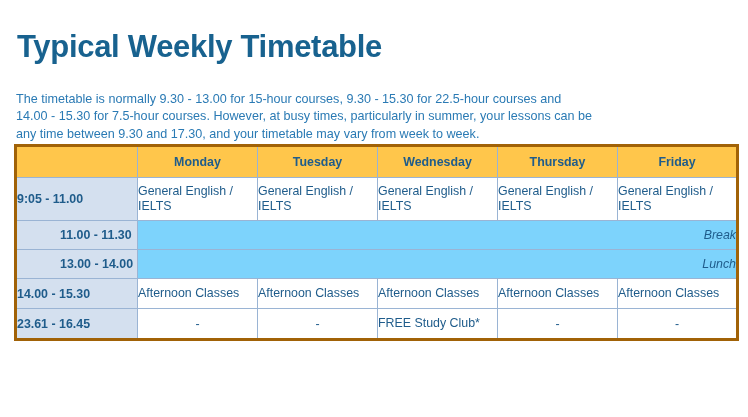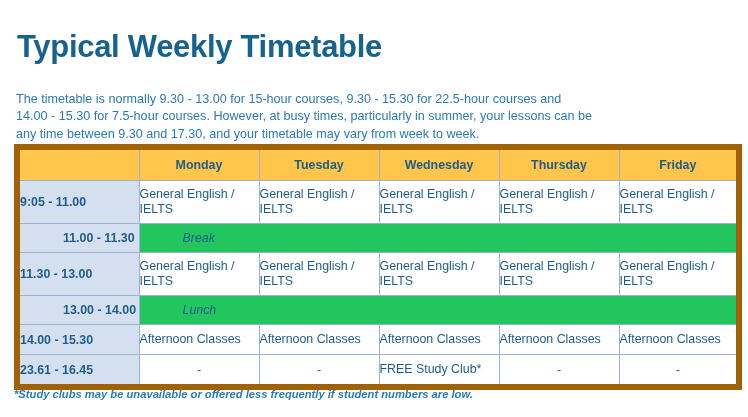--- a/index.html
+++ b/index.html
@@ -46,21 +46,21 @@
   .timetable-wrap {
     position: absolute;
     left: 14px;
     top: 144px;
     width: 722px;
   }
   table.timetable {
     border-collapse: collapse;
     table-layout: fixed;
     width: 722px;
-    border: 6px solid #a16207;
+    border: 3px solid #a16207;
   }
   table.timetable col.time-col  { width: 122px; }
   table.timetable col.day-col   { width: 120px; }
 
   table.timetable th,
   table.timetable td {
     border: 1px solid #9ab4d4;
     padding: 0;
     vertical-align: middle;
     font-size: 12.4px;
@@ -87,22 +87,22 @@
     font-size: 12.4px;
     white-space: nowrap;
   }
   td.class-cell {
     background: #ffffff;
     text-align: left;
     line-height: 15.5px;
     padding: 3px 4px;
   }
   td.span-cell {
-    background: #22c55e;
-    text-align: left;
+    background: #7dd3fc;
+    text-align: right;
     font-style: italic;
     color: #1f5c8b;
     font-size: 12.4px;
   }
   tr.lesson-row td { height: 42px; }
   tr.break-row td  { height: 28px; padding-left: 43px; }
   tr.single-row td { height: 29px; }
   td.dash-cell {
     background: #ffffff;
     text-align: center;
@@ -161,28 +161,20 @@
           <td class="class-cell">General English / IELTS</td>
           <td class="class-cell">General English / IELTS</td>
           <td class="class-cell">General English / IELTS</td>
         </tr>
 
         <tr class="break-row">
           <td class="time-cell">11.00 - 11.30</td>
           <td class="span-cell" colspan="5">Break</td>
         </tr>
 
-        <tr class="lesson-row">
-          <td class="time-cell">11.30 - 13.00</td>
-          <td class="class-cell">General English / IELTS</td>
-          <td class="class-cell">General English / IELTS</td>
-          <td class="class-cell">General English / IELTS</td>
-          <td class="class-cell">General English / IELTS</td>
-          <td class="class-cell">General English / IELTS</td>
-        </tr>
 
         <tr class="break-row">
           <td class="time-cell">13.00 - 14.00</td>
           <td class="span-cell" colspan="5">Lunch</td>
         </tr>
 
         <tr class="single-row">
           <td class="time-cell">14.00 - 15.30</td>
           <td class="class-cell">Afternoon Classes</td>
           <td class="class-cell">Afternoon Classes</td>
@@ -197,15 +189,14 @@
           <td class="dash-cell">-</td>
           <td class="class-cell">FREE Study Club*</td>
           <td class="dash-cell">-</td>
           <td class="dash-cell">-</td>
         </tr>
 
       </tbody>
     </table>
   </div>
 
-  <div class="footnote">*Study clubs may be unavailable or offered less frequently if student numbers are low.</div>
 
 </div>
 
 </body></html>

